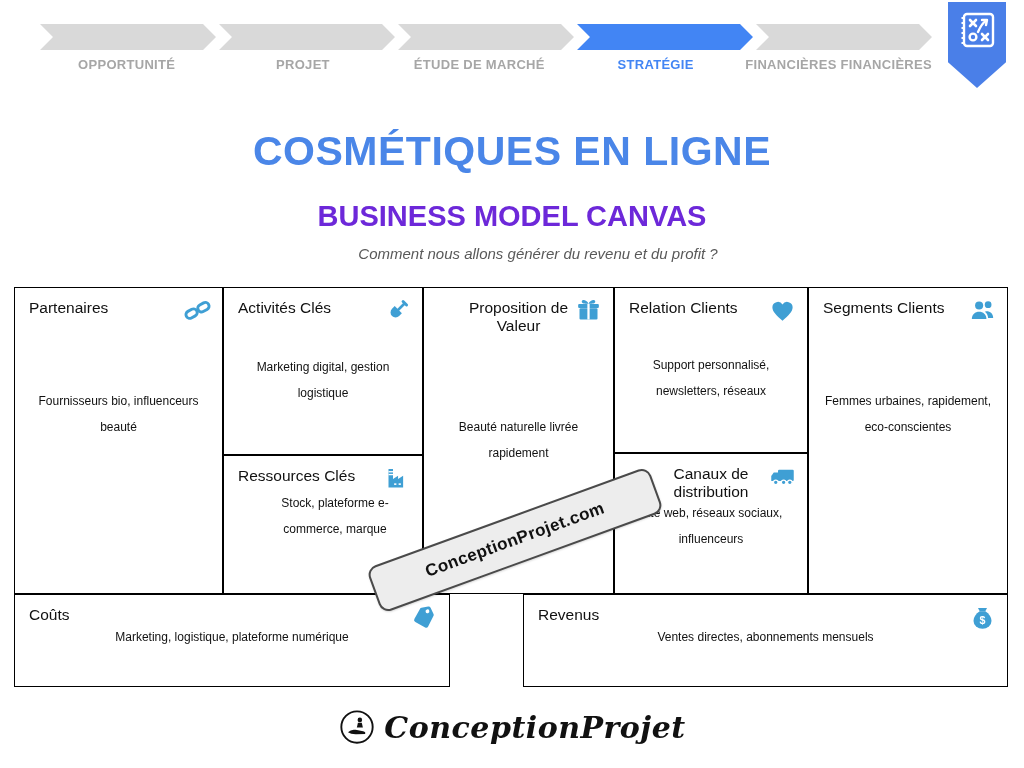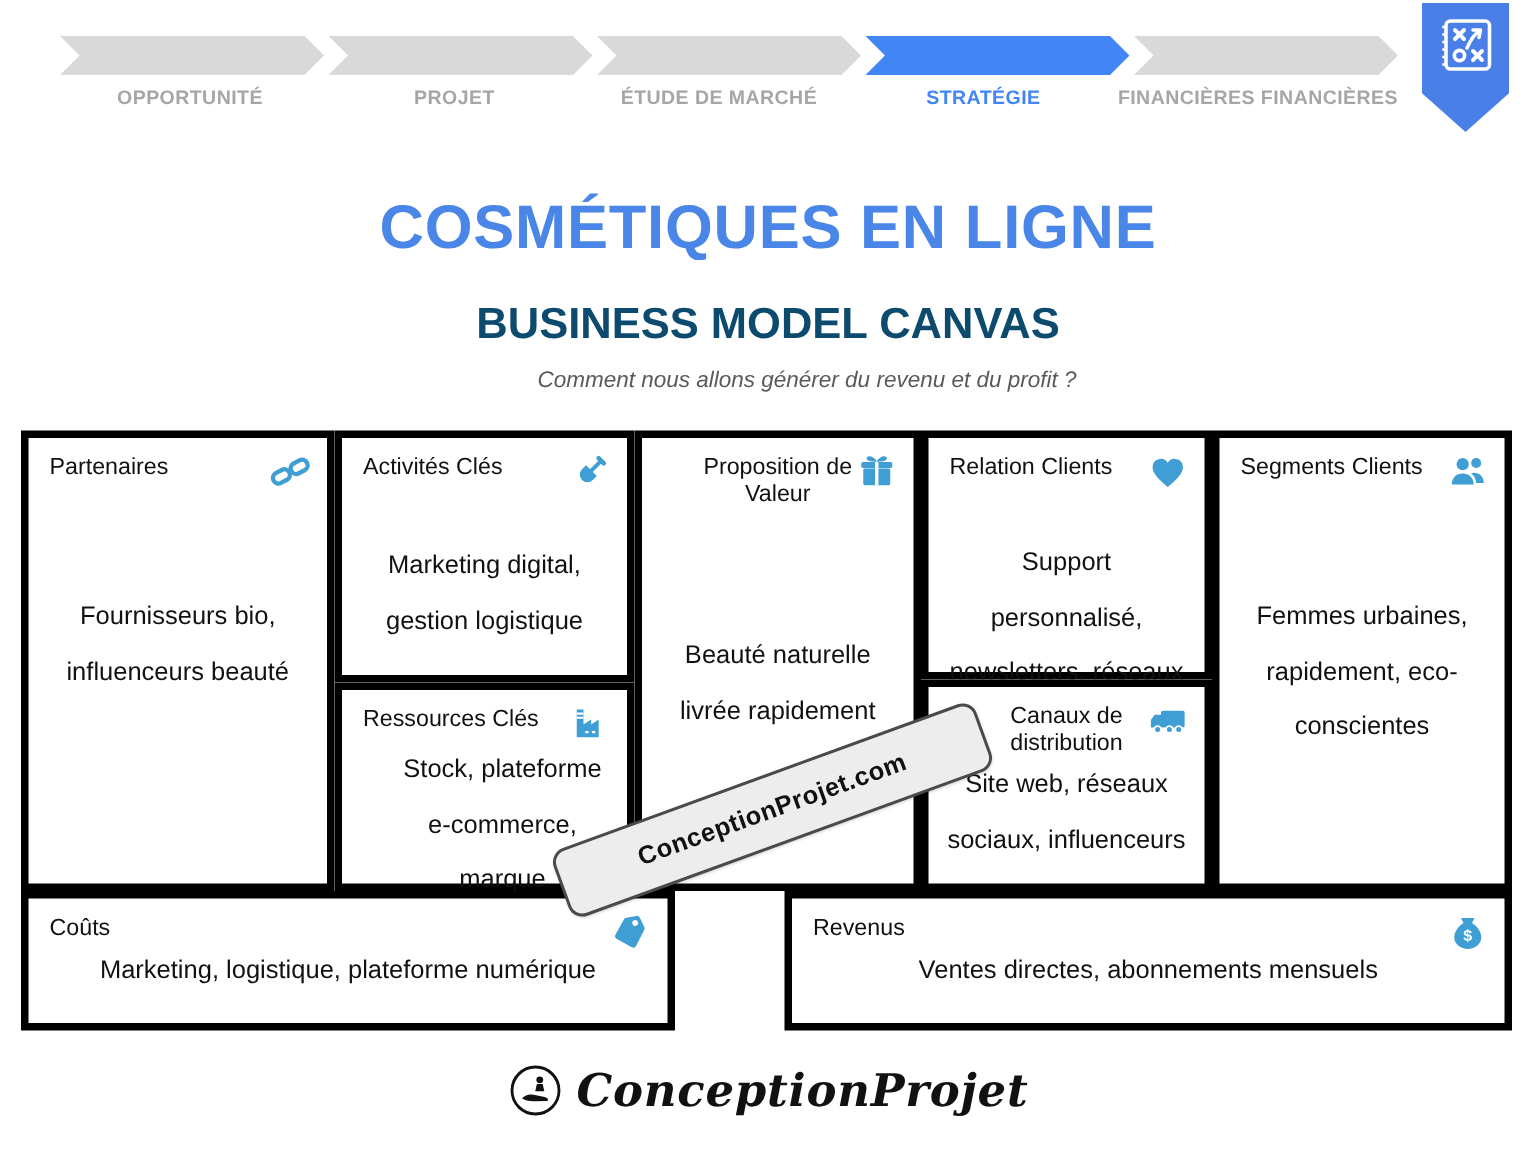--- a/index.html
+++ b/index.html
@@ -17,32 +17,32 @@
 
   .badge{position:absolute;left:948px;top:2px;width:58px;height:86px;background:#4a7fe8;
          clip-path:polygon(0 0,100% 0,100% 70%,50% 100%,0 70%);
          display:flex;justify-content:center;padding-top:8px;box-sizing:border-box;}
   .badge svg{width:40px;height:40px;}
 
   
   .title{position:absolute;left:0;top:128px;width:1024px;text-align:center;
          font-size:41px;font-weight:bold;color:#4a86e8;letter-spacing:.5px;}
   .subtitle{position:absolute;left:0;top:200px;width:1024px;text-align:center;
-         font-size:29px;font-weight:bold;color:#0c4a6e;}
+         font-size:29px;font-weight:bold;color:#6d28d9;}
   .tagline{position:absolute;left:0;top:245px;width:1024px;text-align:center;
          font-size:15px;font-style:italic;color:#595959;padding-left:26px;}
 
   
   .canvas{position:absolute;left:14px;top:287px;width:994px;height:400px;}
-  .cell{position:absolute;border:5px solid #000000;box-sizing:border-box;background:#fff;}
+  .cell{position:absolute;border:1px solid #000000;box-sizing:border-box;background:#fff;}
   .cell-head{position:relative;padding:11px 14px 0 14px;}
   .cell-title{font-size:15.5px;color:#111;}
   .cell-icon{position:absolute;top:9px;right:11px;width:27px;height:27px;}
   .cell-icon svg{width:27px;height:27px;display:block;}
-  .cell-body{font-size:17px;line-height:2.15;text-align:center;color:#111;padding:0 12px;}
+  .cell-body{font-size:12px;line-height:2.15;text-align:center;color:#111;padding:0 12px;}
   .center-head .cell-head{text-align:center;padding:11px 34px 0 34px;}
 
   .c-partners   {left:0;   top:0;    width:209px;height:307px;}
   .c-activities {left:209px;top:0;   width:200px;height:168px;}
   .c-resources  {left:209px;top:168px;width:200px;height:139px;}
   .c-valueprop  {left:409px;top:0;   width:191px;height:307px;}
   .c-relations  {left:600px;top:0;   width:194px;height:166px;}
   .c-channels   {left:600px;top:166px;width:194px;height:141px;}
   .c-segments   {left:794px;top:0;   width:200px;height:307px;}
   .c-costs      {left:0;   top:307px;width:436px;height:93px;}

